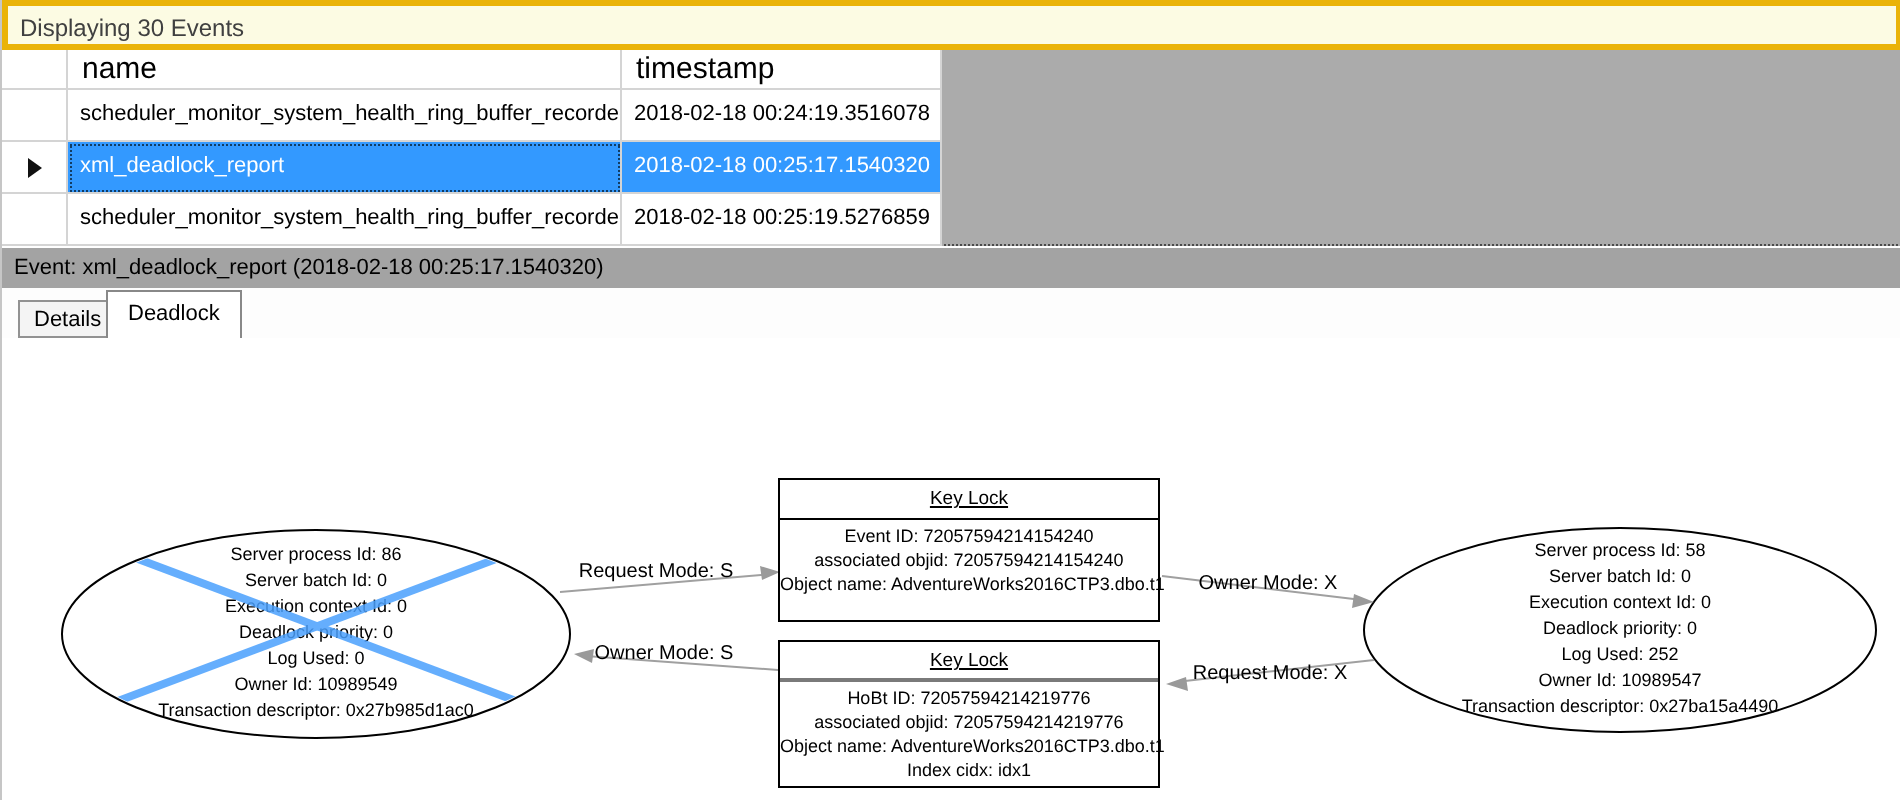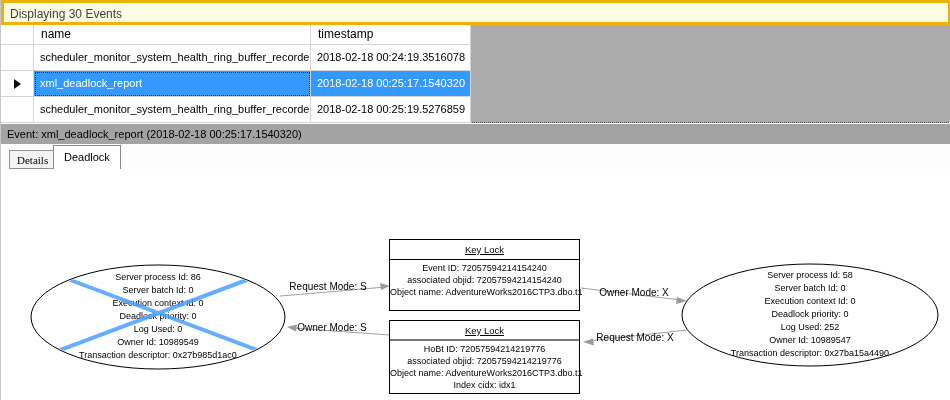--- a/index.html
+++ b/index.html
@@ -14,21 +14,21 @@
     background: #fcfbe3; border: 3px solid #eab308;
     font-size: 12px; line-height: 23px; padding-left: 6px; color: #404040;
   }
 
   
   .grid {
     position: absolute; left: 0; top: 25px; width: 950px; height: 98px;
     background: #ababab; border-bottom: 1px dotted #4a4a4a;
   }
   .cell { position: absolute; background: #fff; border-right: 1px solid #d4d4d4; border-bottom: 1px solid #d4d4d4; overflow: hidden; white-space: nowrap; }
-  .hcell { font-size: 12px; line-height: 19px; padding-left: 7px; }
+  .hcell { font-size: 15px; line-height: 19px; padding-left: 7px; }
   .corner { left: 0; top: 0; width: 33px; height: 20px; }
   .c-name { left: 33px; width: 277px; }
   .c-ts   { left: 310px; width: 160px; }
   .row0 { top: 20px; } .row1 { top: 46px; } .row2 { top: 72px; }
   .dcell { height: 26px; font-size: 11px; line-height: 25px; padding-left: 6px; }
   .rowhead { left: 0; width: 33px; height: 26px; display: flex; align-items: center; justify-content: center; }
   .sel { background: #3399ff; color: #fff; }
   .sel-focus { outline: 1px dotted #123c63; outline-offset: -2px; }
   .tri { width: 0; height: 0; border-left: 7px solid #111; border-top: 5px solid transparent; border-bottom: 5px solid transparent; }
 
@@ -38,21 +38,20 @@
     background: #a3a3a3; font-size: 11px; line-height: 20px; padding-left: 6px;
   }
 
   
   .tab-strip { position: absolute; left: 0; top: 144px; width: 950px; height: 25px; background: #fdfdfd; }
   .tab { position: absolute; font-size: 11px; text-align: center; }
   .tab-inactive {
     left: 8px; top: 6px; height: 19px; line-height: 18px; padding: 0 7px;
     background: #f4f4f4; border: 1px solid #929292; border-bottom: 1px solid #929292;
     color: #000;
-    font-family: Liberation Serif, serif;
   }
   .tab-active {
     left: 52px; top: 1px; height: 24px; line-height: 22px; padding: 0 10px;
     background: #fff; border: 1px solid #888; border-bottom: none; z-index: 2;
   }
 
   
   .graph { position: absolute; left: 0; top: 169px; width: 950px; height: 231px; background: #fff; }
   .graph svg { position: absolute; left: 0; top: 0; }
   .gsvg { z-index: 1; }

